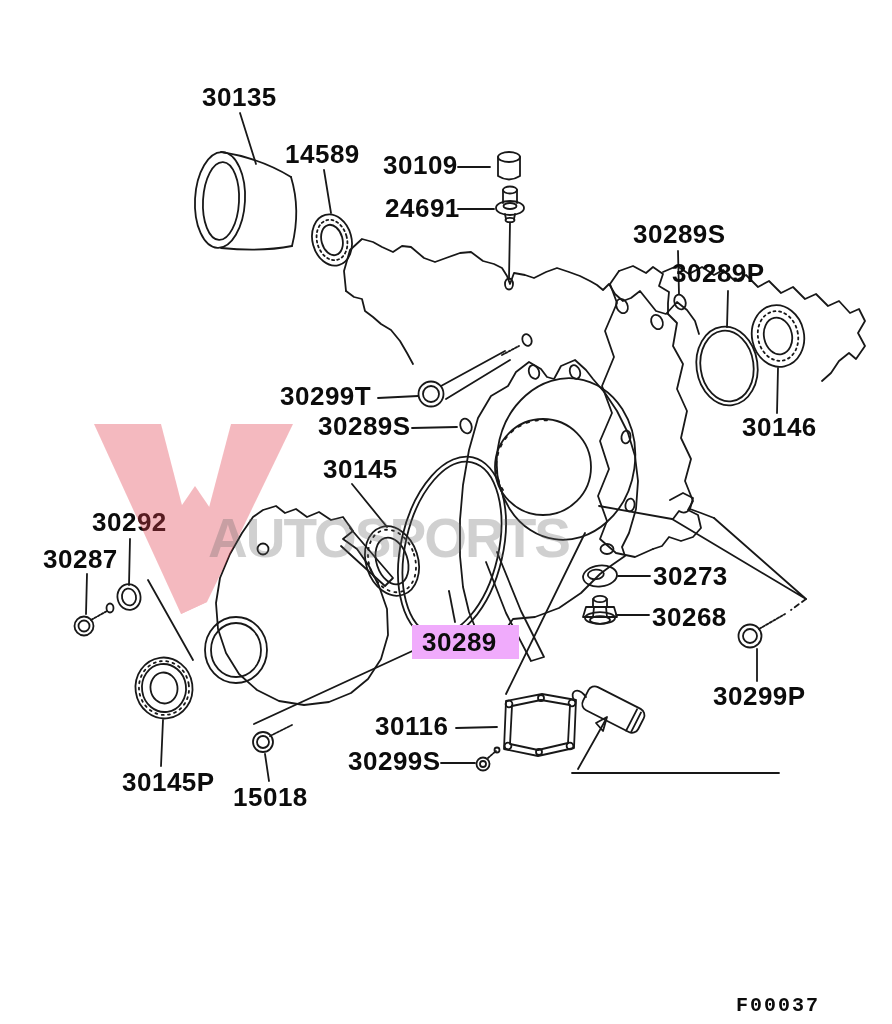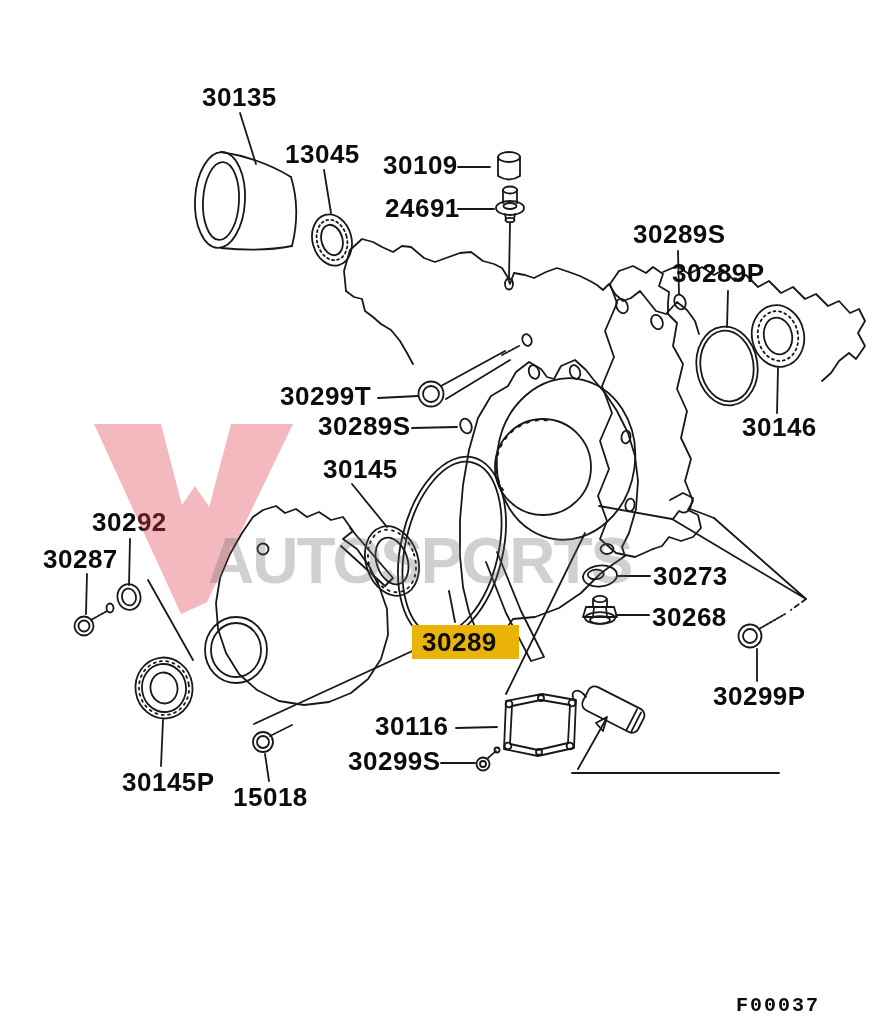--- a/index.html
+++ b/index.html
@@ -3,29 +3,29 @@
 <meta charset="utf-8">
 <style>
   html,body{margin:0;padding:0;background:#fff;}
   .stage{position:relative;width:868px;height:1024px;background:#fff;overflow:hidden;
          font-family:"Liberation Sans",sans-serif;}
   .stage svg{position:absolute;left:0;top:0;}
   .lineart path,.lineart ellipse,.lineart circle,.lineart line,.lineart rect,.lineart polyline{
     fill:none;stroke:#181818;stroke-width:1.8;stroke-linecap:round;stroke-linejoin:round;}
   .part-label{position:absolute;font:bold 26px/1 "Liberation Sans",sans-serif;
     color:#0c0c0c;letter-spacing:.5px;white-space:nowrap;}
-  .part-label.hl{left:412px;top:625px;width:107px;height:34px;background:#eab308;
+  .part-label.hl{left:412px;top:625px;width:107px;height:34px;background:#f0abfc;
     display:flex;align-items:center;padding-left:10px;box-sizing:border-box;}
   .mono-label{position:absolute;font:bold 22px/1 "Liberation Mono","DejaVu Sans Mono",monospace;
     color:#0c0c0c;white-space:nowrap;}
   .fig-code{font:bold 20px/1 "Liberation Mono","DejaVu Sans Mono",monospace;letter-spacing:2px;}
   .wm-text{position:absolute;font-weight:bold;color:#666;white-space:nowrap;
     font-family:"Liberation Sans",sans-serif;}
   .wm-vega{left:326px;top:371px;font-size:180px;letter-spacing:-10px;opacity:.32;line-height:1;}
-  .wm-auto{left:208px;top:529px;font-size:64px;letter-spacing:-2px;opacity:.30;line-height:1;}
+  .wm-auto{left:208px;top:511px;font-size:55px;letter-spacing:-2px;opacity:.30;line-height:1;}
   .wm-logo{opacity:.35;}
 </style>
 </head>
 <body>
 
 <div class="stage">
 
   <svg class="lineart" width="892" height="1024" viewBox="0 0 892 1024">
 
     <g>
@@ -247,21 +247,21 @@
       <path d="M455,622 L449,591"></path>
       <path d="M757,649 L757,681"></path>
       <path d="M456,728 L497,727"></path>
       <path d="M441,763 L475,763"></path>
       <path d="M269,781 L265,754"></path>
       <path d="M161,766 L163,720"></path>
     </g>
   </svg>
 
   <div class="part-label" style="left:202px;top:84px">30135</div>
-  <div class="part-label" style="left:285px;top:141px">13045</div>
+  <div class="part-label" style="left:285px;top:141px">14589</div>
   <div class="part-label" style="left:383px;top:152px">30109</div>
   <div class="part-label" style="left:385px;top:195px">24691</div>
   <div class="part-label" style="left:633px;top:221px">30289S</div>
   <div class="part-label" style="left:672px;top:260px">30289P</div>
   <div class="part-label" style="left:742px;top:414px">30146</div>
   <div class="part-label" style="left:280px;top:383px">30299T</div>
   <div class="part-label" style="left:318px;top:413px">30289S</div>
   <div class="part-label" style="left:323px;top:456px">30145</div>
   <div class="part-label" style="left:92px;top:509px">30292</div>
   <div class="part-label" style="left:43px;top:546px">30287</div>

